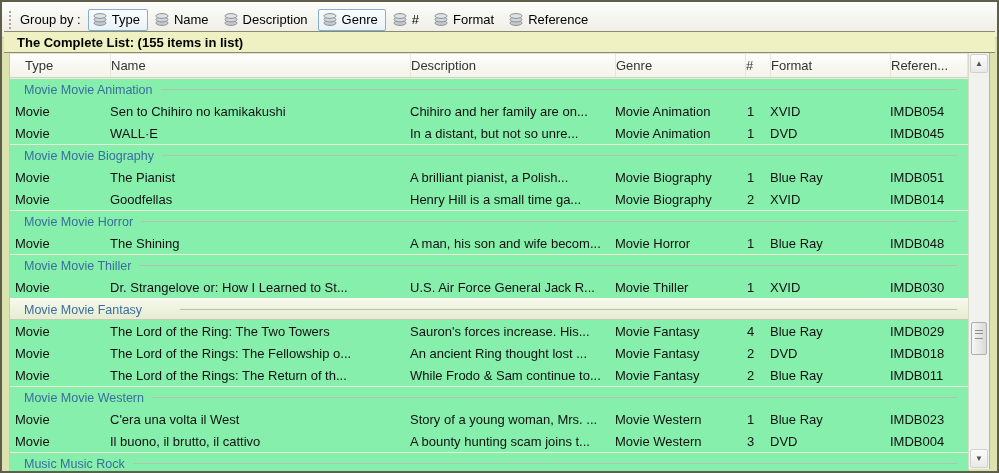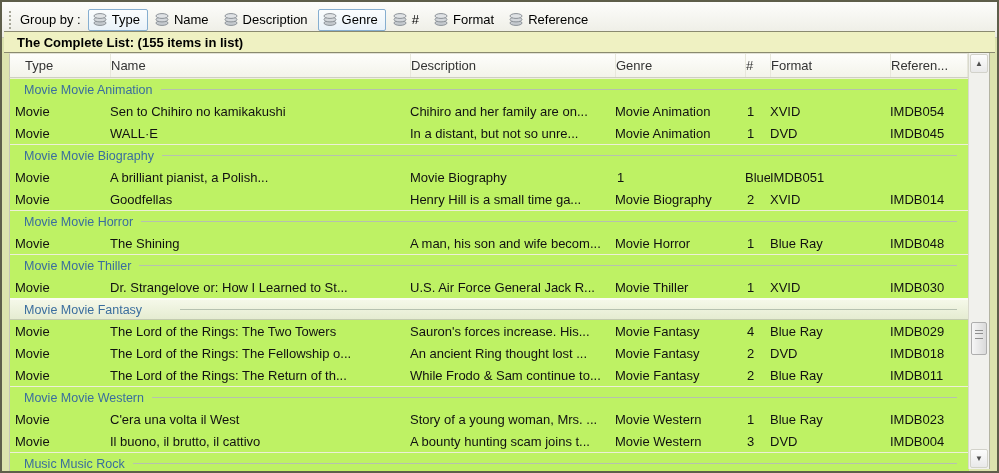--- a/index.html
+++ b/index.html
@@ -36,21 +36,21 @@
     position:absolute; left:7px; top:51px; width:959px; height:25px; box-sizing:border-box;
     background:linear-gradient(#fefefc,#f3f3ea);
     border-bottom:1px solid #cfcfc2; border-left:1px solid #c6c6b6; border-top:1px solid #e2e2d6;
     display:grid; grid-template-columns:86px 300px 205px 130px 25px 120px auto;
     padding-left:15px; align-items:stretch; font-size:13px; color:#333;
   }
   .hcell { display:flex; align-items:center; border-right:1px solid #e7e7db; white-space:nowrap; overflow:hidden; }
   
   .list-body {
     position:absolute; left:7px; top:76px; width:959px; bottom:0;
-    border-left:1px solid #c6c6b6; background:#bef264; overflow:hidden; font-size:13px;
+    border-left:1px solid #c6c6b6; background:#86efac; overflow:hidden; font-size:13px;
   }
   .row {
     height:22px; display:grid; grid-template-columns:95px 300px 205px 130px 25px 120px auto;
     padding-left:5px; align-items:center; color:#111;
   }
   .cell { white-space:nowrap; overflow:hidden; }
   .cell.num { padding-left:2px; }
   .group-row {
     height:22px; box-sizing:border-box; display:flex; align-items:center;
     padding-left:14px; padding-right:12px; border-top:1px solid #edf0d8;
@@ -205,20 +205,21 @@
     <div class="cell">IMDB045</div>
   </div>
 
   <div class="group-row">
     <span class="glabel">Movie Movie Biography</span>
     <span class="gline"></span>
   </div>
 
   <div class="row">
     <div class="cell">Movie</div>
+    <div class="cell">The Pianist</div>
     <div class="cell">A brilliant pianist, a Polish...</div>
     <div class="cell">Movie Biography</div>
     <div class="cell num">1</div>
     <div class="cell">Blue Ray</div>
     <div class="cell">IMDB051</div>
   </div>
 
   <div class="row">
     <div class="cell">Movie</div>
     <div class="cell">Goodfellas</div>
@@ -259,21 +260,21 @@
     <div class="cell">IMDB030</div>
   </div>
 
   <div class="group-row selected">
     <span class="glabel">Movie Movie Fantasy</span>
     <span class="gline"></span>
   </div>
 
   <div class="row">
     <div class="cell">Movie</div>
-    <div class="cell">The Lord of the Rings: The Two Towers</div>
+    <div class="cell">The Lord of the Ring: The Two Towers</div>
     <div class="cell">Sauron's forces increase. His...</div>
     <div class="cell">Movie Fantasy</div>
     <div class="cell num">4</div>
     <div class="cell">Blue Ray</div>
     <div class="cell">IMDB029</div>
   </div>
 
   <div class="row">
     <div class="cell">Movie</div>
     <div class="cell">The Lord of the Rings: The Fellowship o...</div>

